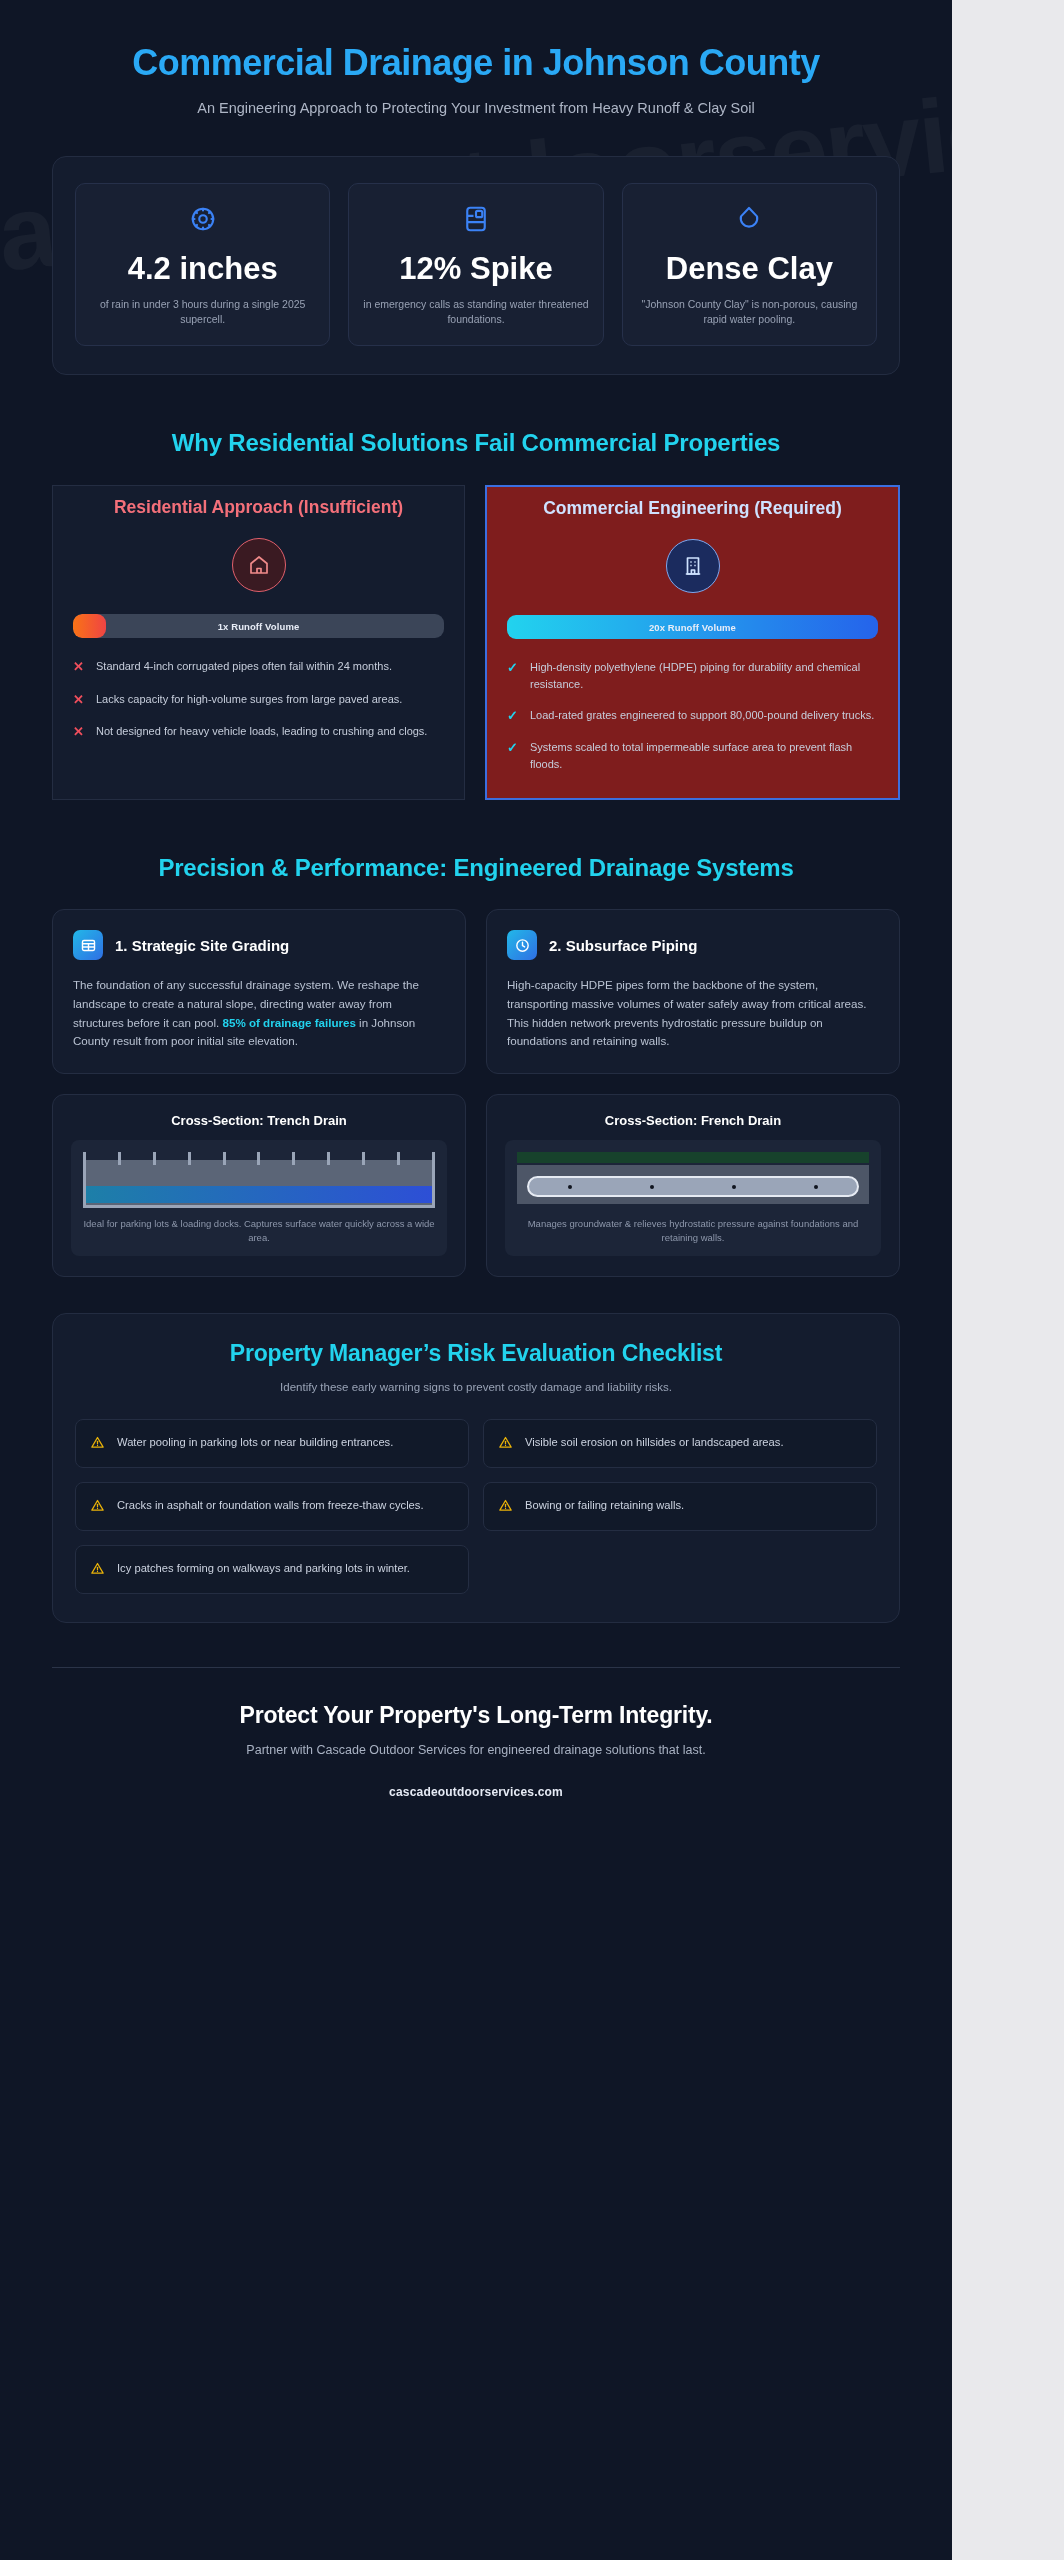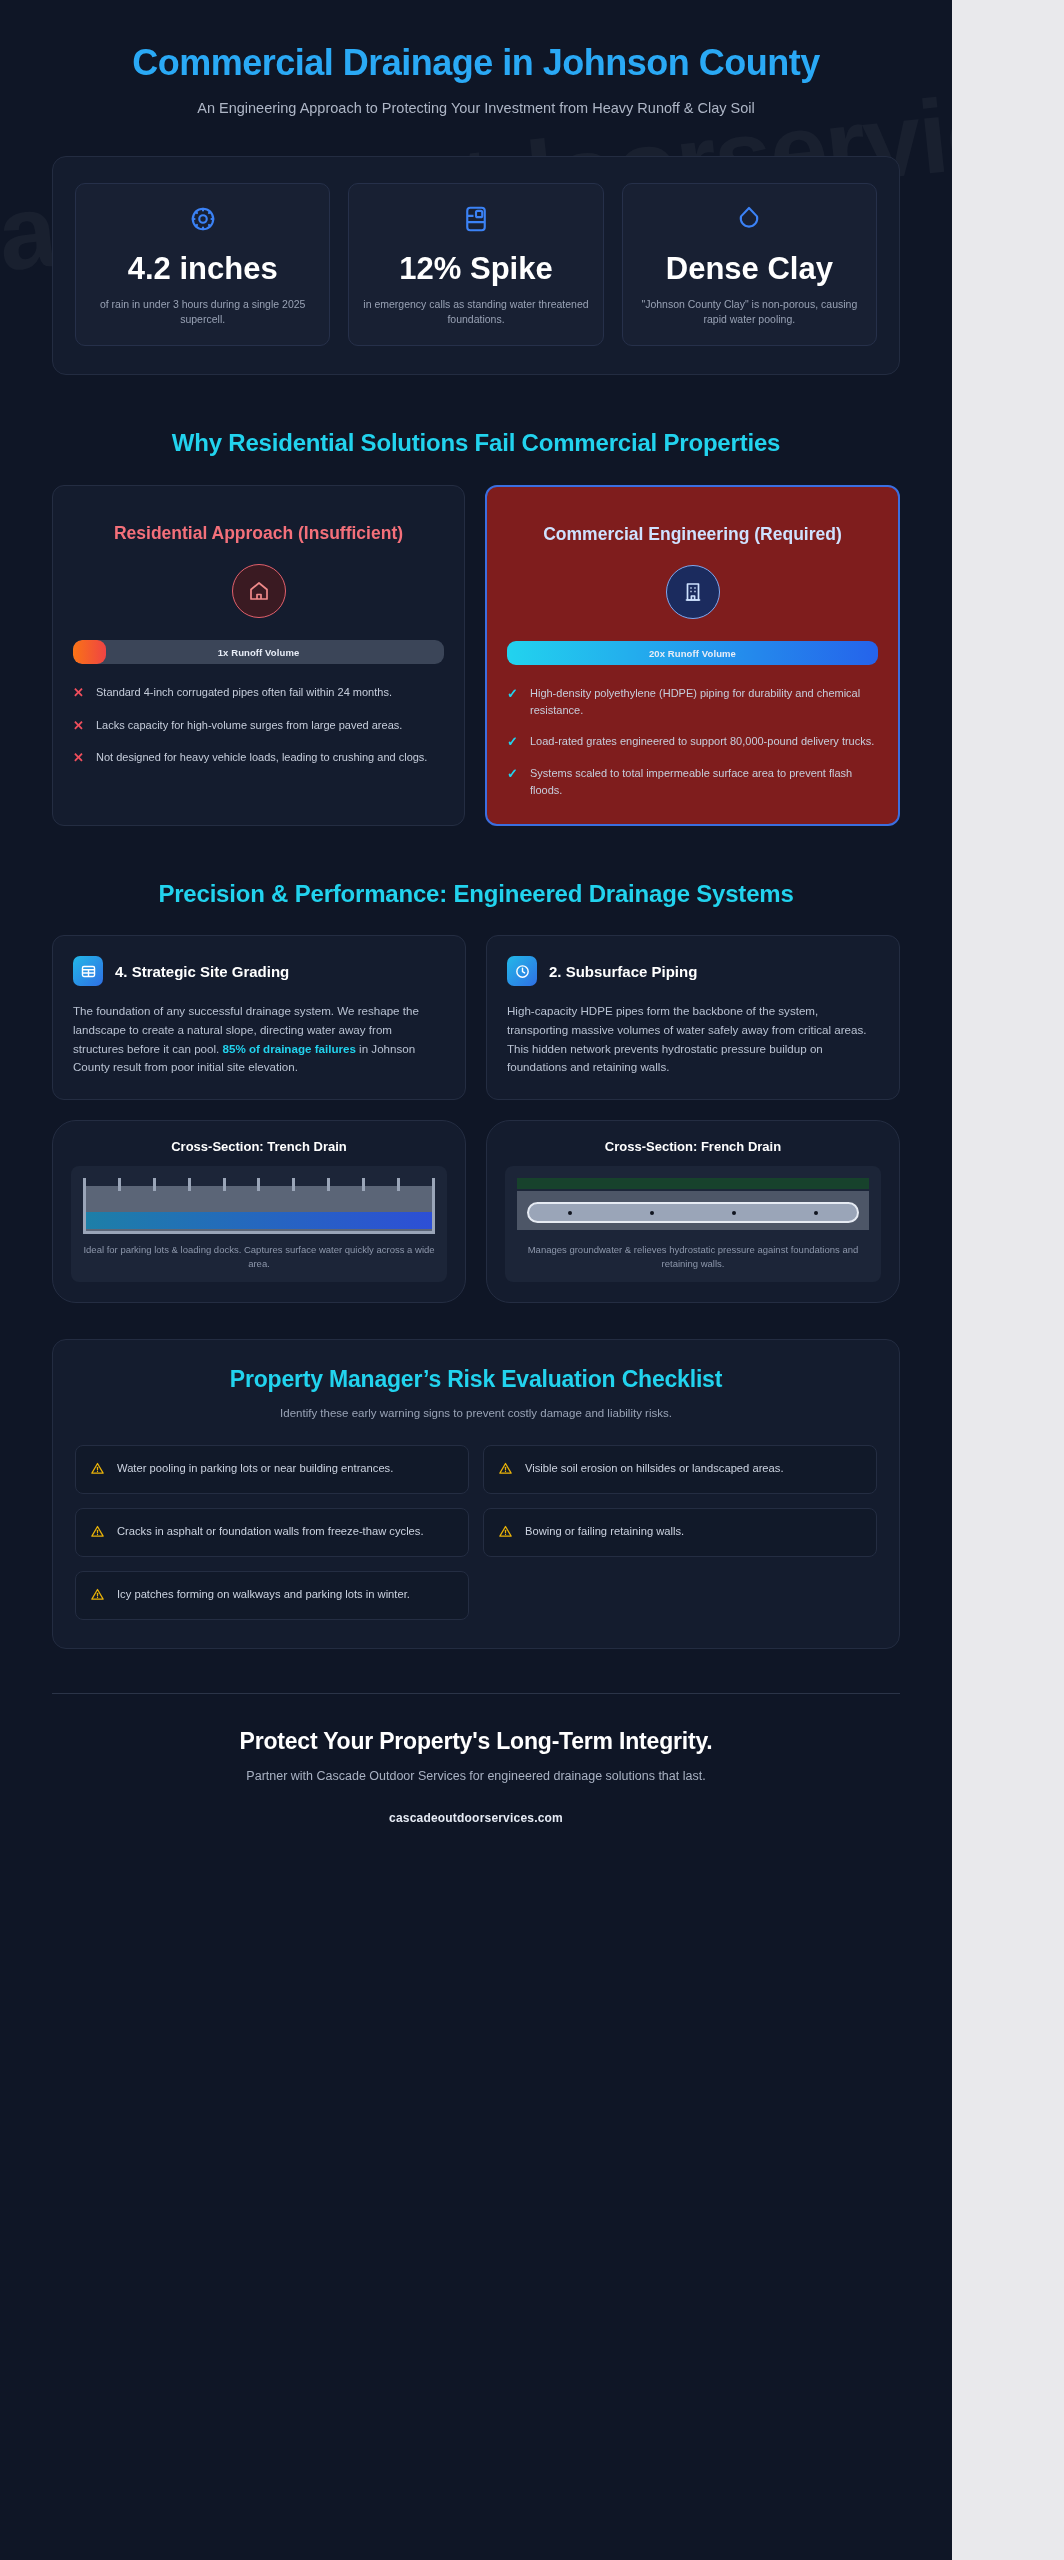--- a/index.html
+++ b/index.html
@@ -106,22 +106,22 @@
     color: #22d3ee;
     margin: 52px auto 0 auto;
     max-width: 700px;
     letter-spacing: -0.2px;
   }
 
   
   .compare-row { display: flex; gap: 20px; margin-top: 26px; align-items: stretch; }
   .cmp-card {
     flex: 1;
-    border-radius: 12px;
-    padding: 36px 20px 26px 20px;
+    border-radius: 0;
+    padding: 10px 20px 26px 20px;
     display: flex;
     flex-direction: column;
   }
   .cmp-res { background: #141c2e; border: 1px solid #242d42; }
   .cmp-com { background: #7f1d1d; border: 2px solid #3b6fe0; }
   .cmp-title {
     text-align: center;
     font-size: 17.5px;
     line-height: 1.3;
     font-weight: 700;
@@ -196,21 +196,21 @@
   .method-title { font-size: 15px; font-weight: 700; color: #ffffff; }
   .method-body { font-size: 11.6px; line-height: 1.62; color: #b9c2d2; }
   .method-body b { color: #22d3ee; font-weight: 700; }
 
   
   .xs-row { display: flex; gap: 20px; margin-top: 20px; align-items: stretch; }
   .xs-card {
     flex: 1;
     background: #141c2e;
     border: 1px solid #242d42;
-    border-radius: 24px;
+    border-radius: 12px;
     padding: 18px 18px 20px 18px;
   }
   .xs-title {
     text-align: center;
     font-size: 13px;
     font-weight: 700;
     color: #ffffff;
     margin-bottom: 12px;
   }
   .xs-box {
@@ -418,21 +418,21 @@
 
     <div class="method-row">
       <div class="method-card">
         <div class="method-head">
           <span class="method-icon">
             <svg width="17" height="17" viewBox="0 0 24 24" fill="none" stroke="currentColor" stroke-width="2" stroke-linejoin="round">
               <rect x="3.5" y="5" width="17" height="14" rx="2"></rect>
               <path d="M3.5 9.5h17M3.5 14h17M12 9.5V19"></path>
             </svg>
           </span>
-          <span class="method-title">4. Strategic Site Grading</span>
+          <span class="method-title">1. Strategic Site Grading</span>
         </div>
         <div class="method-body"><span>The foundation of any successful drainage system. We reshape the landscape to create a natural slope, directing water away from structures before it can pool. </span><b>85% of drainage failures</b><span> in Johnson County result from poor initial site elevation.</span></div>
       </div>
 
       <div class="method-card">
         <div class="method-head">
           <span class="method-icon">
             <svg width="17" height="17" viewBox="0 0 24 24" fill="none" stroke="currentColor" stroke-width="2" stroke-linecap="round">
               <circle cx="12" cy="12" r="8"></circle>
                 <path d="M12 7.5V12l3 2"></path>

